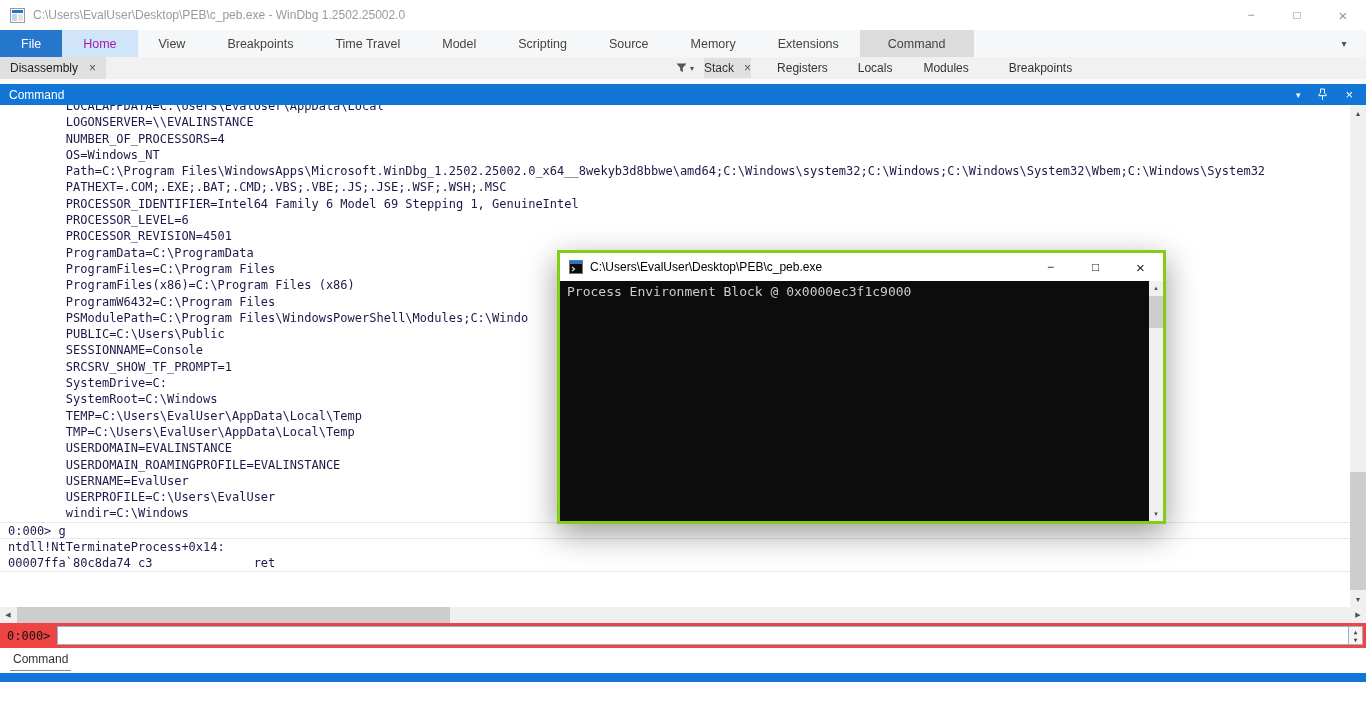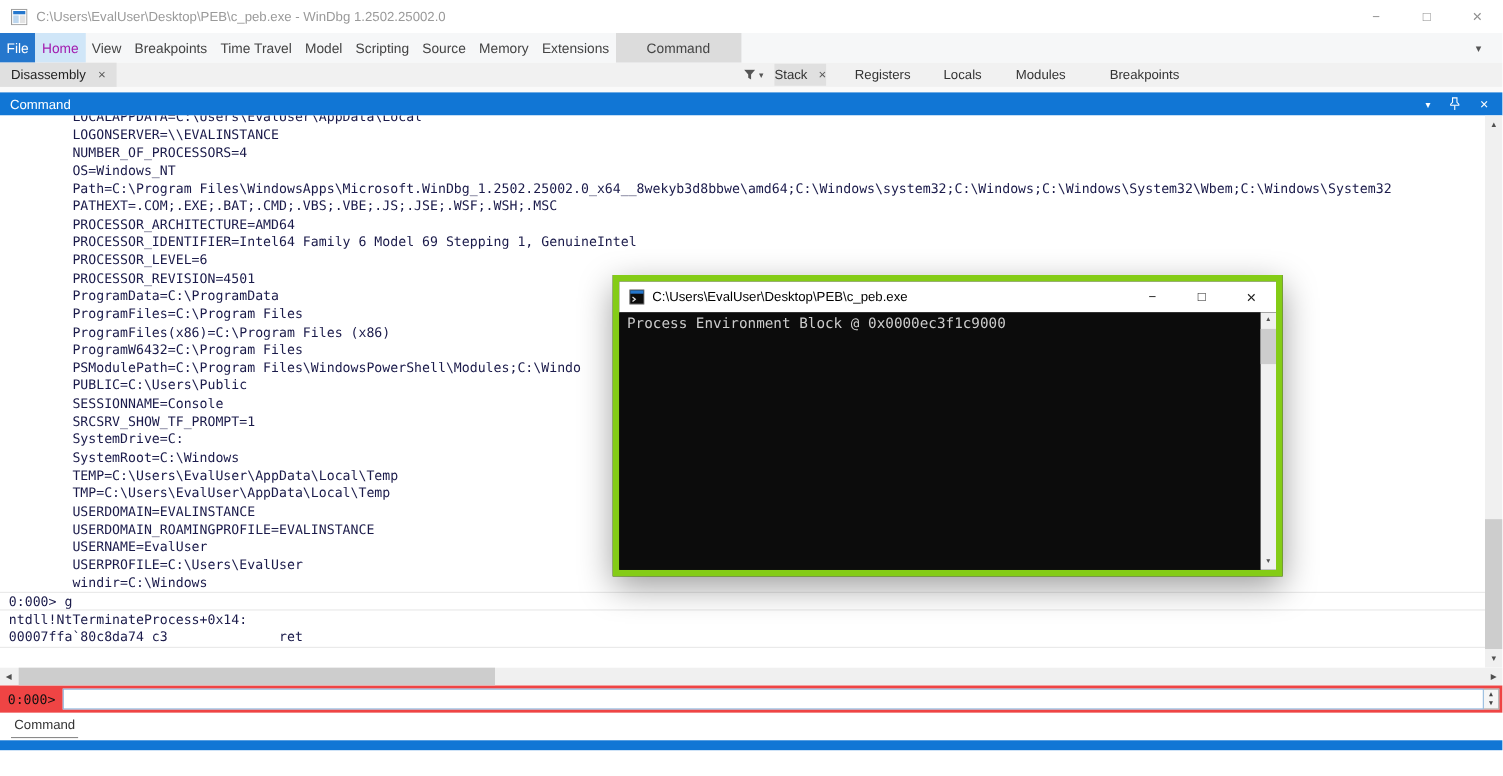--- a/index.html
+++ b/index.html
@@ -14,21 +14,21 @@
   .titlebar { height:30px; background:#ffffff; display:flex; align-items:center; flex:0 0 auto; }
   .app-icon { width:16px; height:16px; margin-left:9px; display:inline-flex; align-items:center; justify-content:center; }
   .title-text { font-size:12px; color:#9a9a9a; margin-left:8px; white-space:nowrap; }
   .caption-btns { margin-left:auto; display:flex; height:30px; }
   .cap-btn { width:46px; height:30px; display:flex; align-items:center; justify-content:center; color:#8f8f8f; font-size:12px; }
   .cap-btn.close { font-size:15px; }
   .cap-btn.max { font-size:12px; }
 
   
   .ribbon1 { height:27px; background:#f6f7f8; display:flex; align-items:stretch; flex:0 0 auto; font-size:12.5px; color:#444; }
-  .rtab { padding:0 6px; display:flex; align-items:center; white-space:nowrap; cursor:default; }
+  .rtab { padding:0 21px; display:flex; align-items:center; white-space:nowrap; cursor:default; }
   .rtab.file { background:#2577cd; color:#ffffff; }
   .rtab.home { background:#d0e6f8; color:#a21caf; }
   .rtab.shaded { background:#dcdcdc; padding:0 28px; }
   .ribbon-chevron { margin-left:auto; width:44px; display:flex; align-items:center; justify-content:center; color:#555; font-size:10px; }
 
   
   .ribbon2 { height:22px; background:#f1f1f1; position:relative; flex:0 0 auto; font-size:12px; color:#333; }
   .doc-tab { position:absolute; left:0; top:0; bottom:0; background:#e0e0e0; display:flex; align-items:center; padding:0 10px; gap:11px; color:#222; }
   .x-small { font-size:12px; color:#555; line-height:1; }
   .pane-btns { position:absolute; left:676px; top:0; bottom:0; display:flex; align-items:center; }
@@ -79,21 +79,21 @@
       display:flex; flex-direction:column; margin-right:3px; }
   .spinner div { flex:1; display:flex; align-items:center; justify-content:center; font-size:6px; color:#444; }
 
   
   .tabrow { height:25px; background:#fff; display:flex; align-items:center; flex:0 0 auto; }
   .btab { margin-left:10px; padding:2px 3px 4px 3px; font-size:12px; color:#333; border-bottom:1px solid #8a8a8a; }
   .statusbar { height:9px; background:#1176d5; flex:0 0 auto; }
 
   
   .console { position:absolute; left:557px; top:250px; width:609px; height:274px; z-index:20;
-      border:6px solid #84cc16; background:#0c0c0c; box-shadow:0 10px 30px rgba(0,0,0,0.40); }
+      border:3px solid #84cc16; background:#0c0c0c; box-shadow:0 10px 30px rgba(0,0,0,0.40); }
   .con-title { height:28px; background:#ffffff; display:flex; align-items:center; padding-left:8px; }
   .con-icon { width:15px; height:15px; display:inline-flex; align-items:center; justify-content:center; }
   .con-title-text { font-size:12px; color:#000; margin-left:7px; white-space:nowrap; }
   .con-btns { margin-left:auto; display:flex; height:28px; }
   .con-btn { width:45px; height:28px; display:flex; align-items:center; justify-content:center; color:#1a1a1a; font-size:12px; }
   .con-btn.close { font-size:15px; }
   .con-body { position:absolute; top:28px; left:0; right:0; bottom:0; background:#0c0c0c; }
   .con-text { position:absolute; top:3px; left:7px; right:18px; font-family:"DejaVu Sans Mono", monospace;
       font-size:13px; color:#cccccc; white-space:pre; }
   .con-scroll { position:absolute; top:0; right:0; bottom:0; width:14px; background:#f0f0f0; }
@@ -185,21 +185,20 @@
 
   <div class="output-wrap">
     <div class="output-content">
       <div class="env-block">
           <div class="out-line">        LOCALAPPDATA=C:\Users\EvalUser\AppData\Local</div>
           <div class="out-line">        LOGONSERVER=\\EVALINSTANCE</div>
           <div class="out-line">        NUMBER_OF_PROCESSORS=4</div>
           <div class="out-line">        OS=Windows_NT</div>
           <div class="out-line">        Path=C:\Program Files\WindowsApps\Microsoft.WinDbg_1.2502.25002.0_x64__8wekyb3d8bbwe\amd64;C:\Windows\system32;C:\Windows;C:\Windows\System32\Wbem;C:\Windows\System32</div>
           <div class="out-line">        PATHEXT=.COM;.EXE;.BAT;.CMD;.VBS;.VBE;.JS;.JSE;.WSF;.WSH;.MSC</div>
-          <div class="out-line">        PROCESSOR_ARCHITECTURE=AMD64</div>
           <div class="out-line">        PROCESSOR_IDENTIFIER=Intel64 Family 6 Model 69 Stepping 1, GenuineIntel</div>
           <div class="out-line">        PROCESSOR_LEVEL=6</div>
           <div class="out-line">        PROCESSOR_REVISION=4501</div>
           <div class="out-line">        ProgramData=C:\ProgramData</div>
           <div class="out-line">        ProgramFiles=C:\Program Files</div>
           <div class="out-line">        ProgramFiles(x86)=C:\Program Files (x86)</div>
           <div class="out-line">        ProgramW6432=C:\Program Files</div>
           <div class="out-line">        PSModulePath=C:\Program Files\WindowsPowerShell\Modules;C:\Windo</div>
           <div class="out-line">        PUBLIC=C:\Users\Public</div>
           <div class="out-line">        SESSIONNAME=Console</div>

